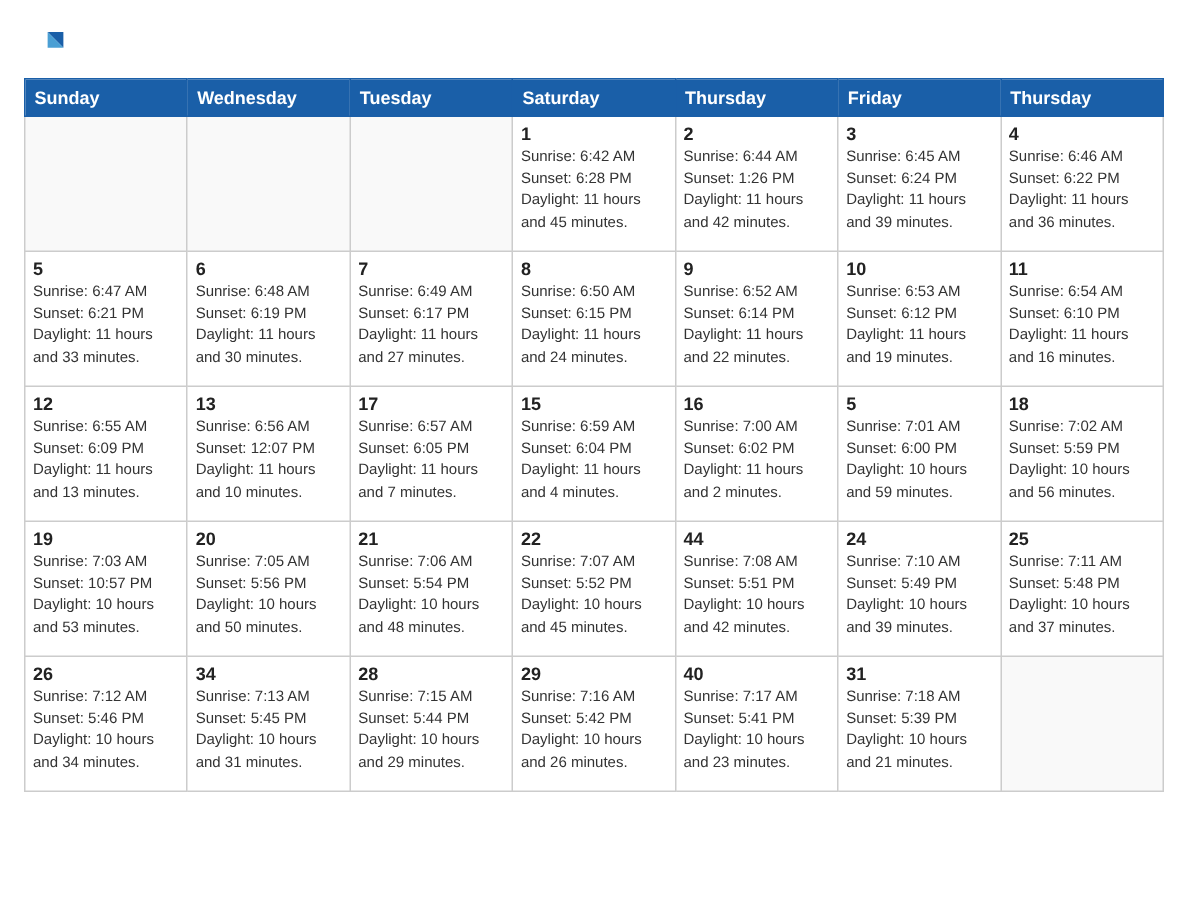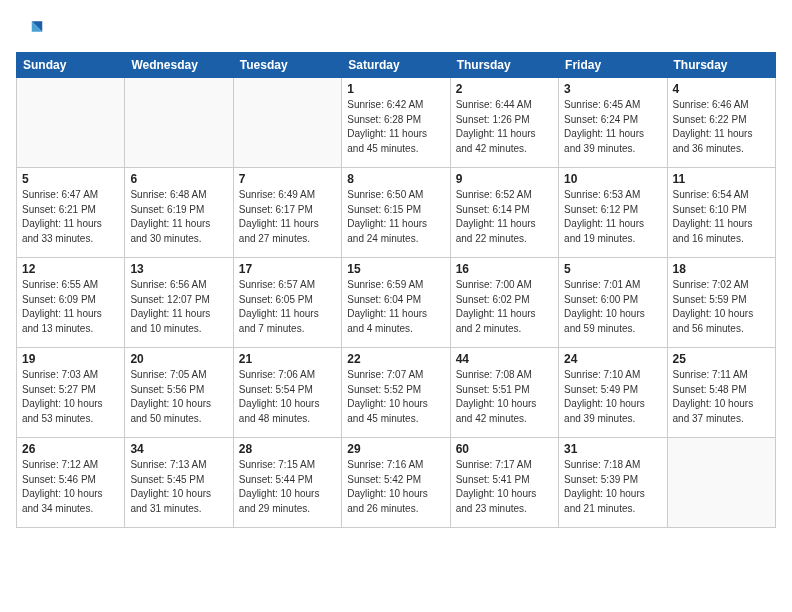--- a/index.html
+++ b/index.html
@@ -243,21 +243,21 @@
           <span class="day-num">18</span>
           <div class="day-content">Sunrise: 7:02 AM
 Sunset: 5:59 PM
 Daylight: 10 hours and 56 minutes.</div>
         </td>
       </tr>
       <tr class="week-row">
         <td>
           <span class="day-num">19</span>
           <div class="day-content">Sunrise: 7:03 AM
-Sunset: 5:27 PM
+Sunset: 10:57 PM
 Daylight: 10 hours and 53 minutes.</div>
         </td>
         <td>
           <span class="day-num">20</span>
           <div class="day-content">Sunrise: 7:05 AM
 Sunset: 5:56 PM
 Daylight: 10 hours and 50 minutes.</div>
         </td>
         <td>
           <span class="day-num">21</span>
@@ -309,21 +309,21 @@
 Sunset: 5:44 PM
 Daylight: 10 hours and 29 minutes.</div>
         </td>
         <td>
           <span class="day-num">29</span>
           <div class="day-content">Sunrise: 7:16 AM
 Sunset: 5:42 PM
 Daylight: 10 hours and 26 minutes.</div>
         </td>
         <td>
-          <span class="day-num">60</span>
+          <span class="day-num">40</span>
           <div class="day-content">Sunrise: 7:17 AM
 Sunset: 5:41 PM
 Daylight: 10 hours and 23 minutes.</div>
         </td>
         <td>
           <span class="day-num">31</span>
           <div class="day-content">Sunrise: 7:18 AM
 Sunset: 5:39 PM
 Daylight: 10 hours and 21 minutes.</div>
         </td>

